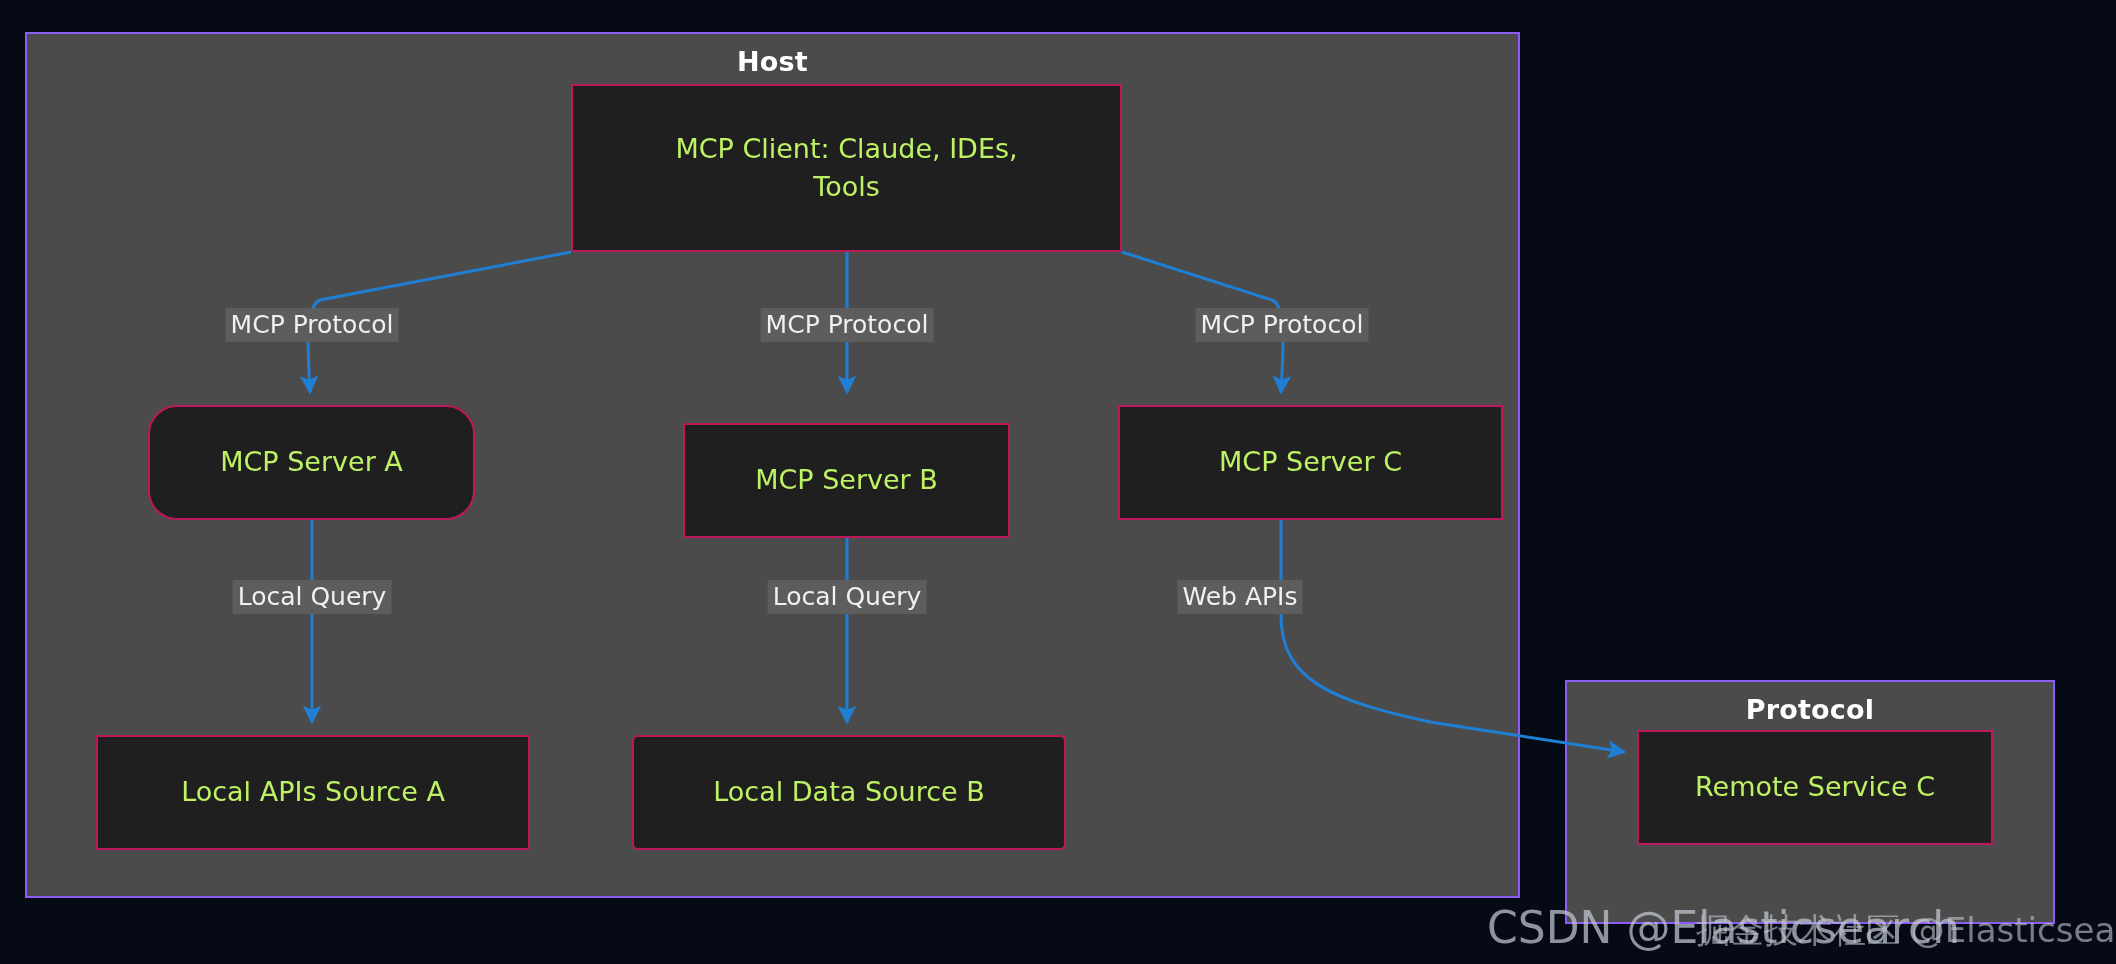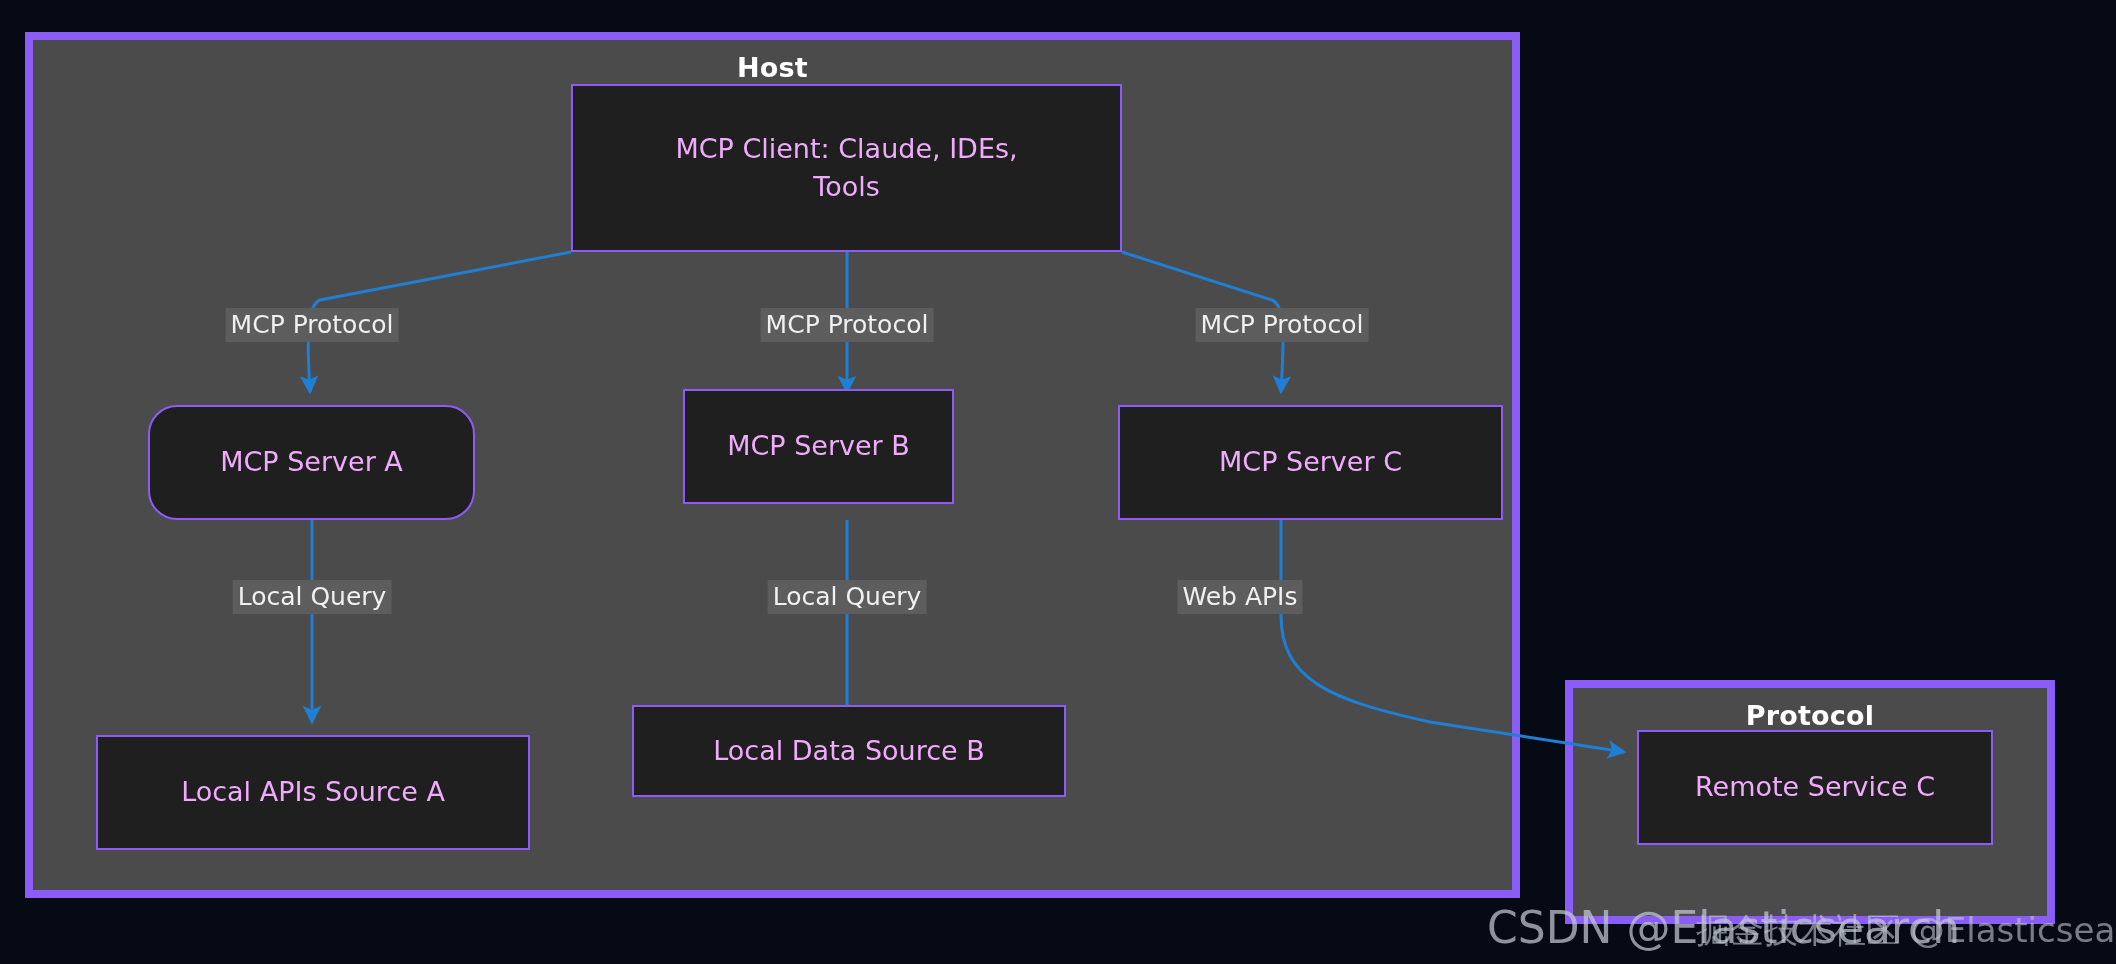--- a/index.html
+++ b/index.html
@@ -13,21 +13,21 @@
     height: 964px;
     background: #050a14;
     overflow: hidden;
     font-family: "DejaVu Sans", sans-serif;
   }
 
   
   .subgraph {
     position: absolute;
     background: #4b4b4b;
-    border: 8px solid #8b5cf6;
+    border: 2px solid #8b5cf6;
     box-sizing: border-box;
   }
   #host-container  { left: 25px;   top: 32px;  width: 1495px; height: 866px; }
   #internet-container { left: 1565px; top: 680px; width: 490px; height: 244px; }
 
   .subgraph-title {
     position: absolute;
     left: 0;
     right: 0;
     text-align: center;
@@ -37,39 +37,39 @@
     letter-spacing: .2px;
     white-space: nowrap;
   }
   #host-container .subgraph-title     { top: 12px; }
   #internet-container .subgraph-title { top: 12px; }
 
   
   .node {
     position: absolute;
     background: #1f1f1f;
-    border: 2px solid #8b5cf6;
+    border: 2px solid #be185d;
     box-sizing: border-box;
     display: flex;
     align-items: center;
     justify-content: center;
     text-align: center;
-    color: #f0abfc;
+    color: #bef264;
     font-size: 27px;
     line-height: 1.42;
     padding: 19px 10px;
     white-space: pre-line;
   }
 
   #node-client       { left: 571px;  top: 84px;  width: 551px; height: 168px; }
   #node-server-a     { left: 148px;  top: 405px; width: 327px; height: 115px; border-radius: 29px; }
-  #node-server-b     { left: 683px;  top: 389px; width: 271px; height: 115px; }
+  #node-server-b     { left: 683px;  top: 423px; width: 327px; height: 115px; }
   #node-server-c     { left: 1118px; top: 405px; width: 385px; height: 115px; }
   #node-source-a     { left: 96px;   top: 735px; width: 434px; height: 115px; }
-  #node-source-b     { left: 632px;  top: 705px; width: 434px; height: 92px; }
+  #node-source-b     { left: 632px;  top: 735px; width: 434px; height: 115px; border-radius: 6px; }
   #node-remote-c     { left: 1637px; top: 730px; width: 356px; height: 115px; }
 
   
   .edge-label {
     position: absolute;
     background: #5d5d5d;
     color: #f0f0f0;
     font-size: 25px;
     line-height: 1.18;
     padding: 2px 5px;

